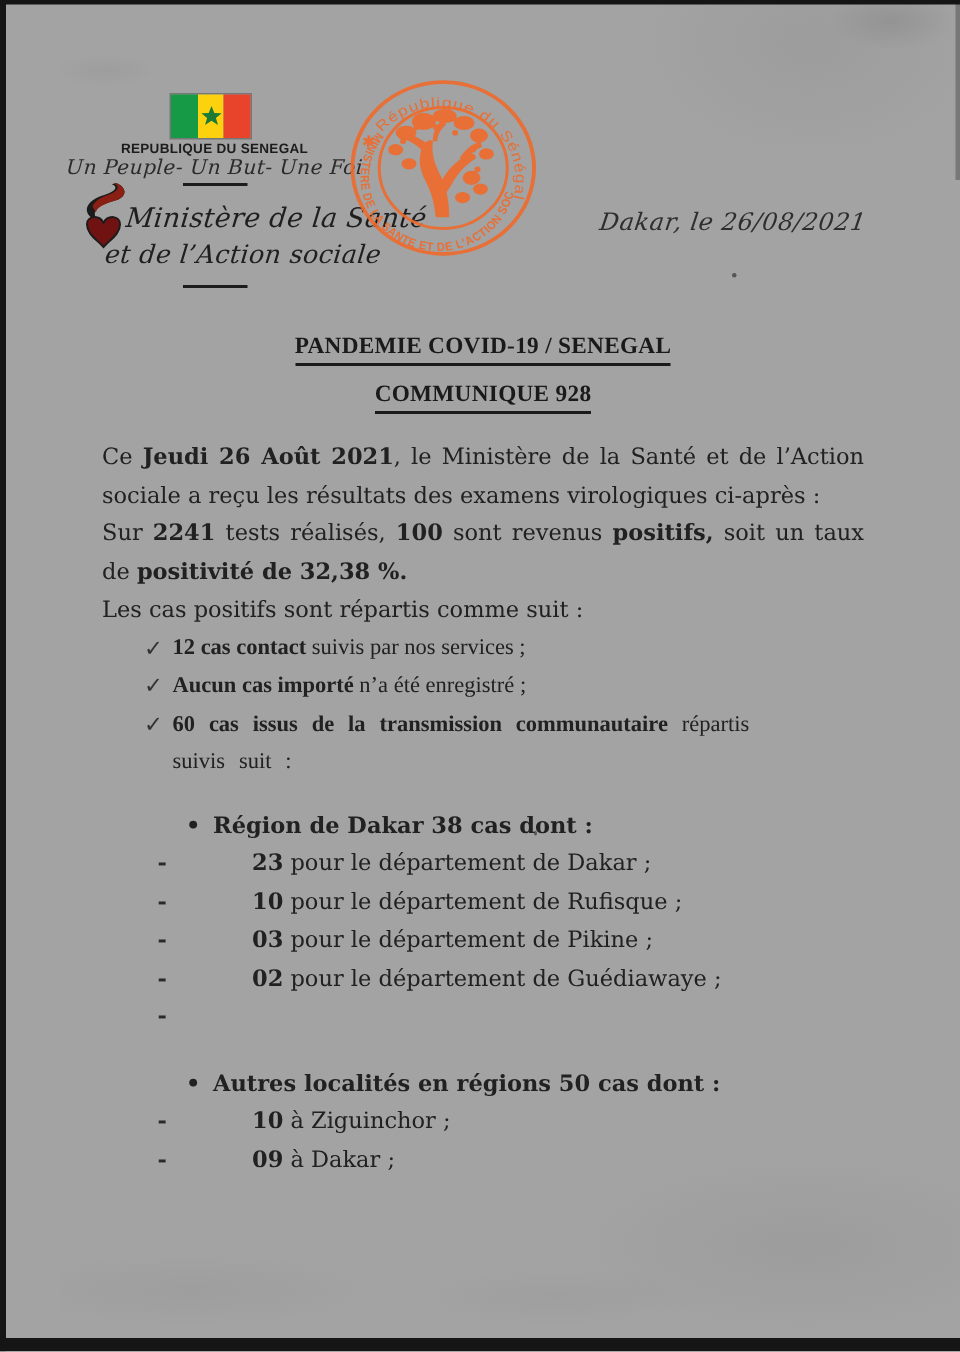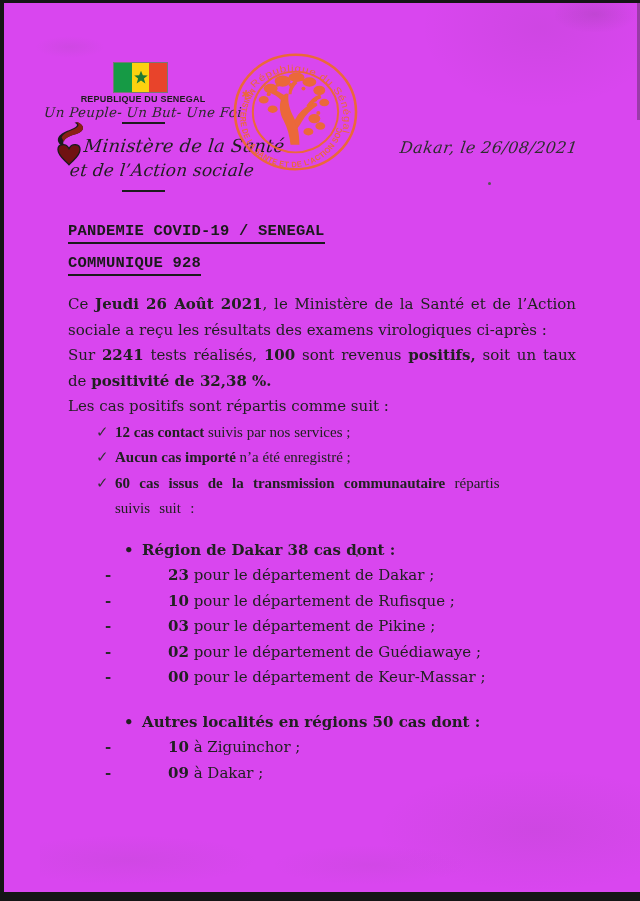--- a/index.html
+++ b/index.html
@@ -1,21 +1,21 @@
 <!DOCTYPE html>
 <html><head>
 <meta charset="utf-8">
 <style>
   * { margin:0; padding:0; box-sizing:border-box; }
   html,body { width:640px; height:901px; }
   body { font-family:"DejaVu Serif", serif; background:#e9e9e9; }
 
   .page {
     position:relative; width:640px; height:901px;
-    background:#d946ef; color:#222; overflow:hidden;
+    background:#a3a3a3; color:#222; overflow:hidden;
   }
 
   
   .edge { position:absolute; background:#151515; z-index:5; }
   .edge-top    { left:0; top:0; width:640px; height:3px; }
   .edge-left   { left:0; top:0; width:4px; height:901px; }
   .edge-bottom { left:0; top:892px; width:640px; height:9px; }
   .edge-right-top { left:637px; top:0; width:3px; height:120px; background:rgba(40,40,40,.35); }
 
   
@@ -60,21 +60,21 @@
   .seal { position:absolute; left:231px; top:51px; width:129px; height:122px; }
 
   .place-date { position:absolute; left:400px; top:138px; width:190px;
                 font-style:italic; font-size:16px; letter-spacing:.4px;
                 color:#2e2e2e; transform:skewX(-8deg); }
 
   
   .main { position:absolute; left:68px; top:219px; width:508px; z-index:3;
           font-size:15px; line-height:25.5px; color:#212121; }
 
-  .doc-title { text-align:left; font-family:Liberation Mono, monospace;
+  .doc-title { text-align:center; font-family:Liberation Serif, serif;
                font-weight:bold; color:#1a1a1a; letter-spacing:.2px; }
   .doc-title .t-line { display:inline-block; font-size:15.5px; line-height:20px;
                border-bottom:2px solid #1a1a1a; padding-bottom:1px; }
   .t2-wrap { margin-top:6px; }
   .doc-title-block { margin-bottom:16px; }
 
   p.body-text { text-align:justify; }
   .b { font-weight:bold; }
 
   .check-row { display:flex; padding-left:28px; }
@@ -216,21 +216,20 @@
     <div class="dash-row">
       <span class="dash-marker">-</span>
       <span class="dash-text"><span class="b">03</span><span> pour le département de Pikine ;</span></span>
     </div>
     <div class="dash-row">
       <span class="dash-marker">-</span>
       <span class="dash-text"><span class="b">02</span><span> pour le département de Guédiawaye ;</span></span>
     </div>
     <div class="dash-row">
       <span class="dash-marker">-</span>
-      <span class="dash-text"><span class="b">00</span><span> pour le département de Keur-Massar ;</span></span>
     </div>
 
     <div class="bullet-row second">
       <span class="bullet-marker">•</span>
       <span class="bullet-heading">Autres localités en régions 50 cas dont :</span>
     </div>
     <div class="dash-row">
       <span class="dash-marker">-</span>
       <span class="dash-text"><span class="b">10</span><span> à Ziguinchor ;</span></span>
     </div>

